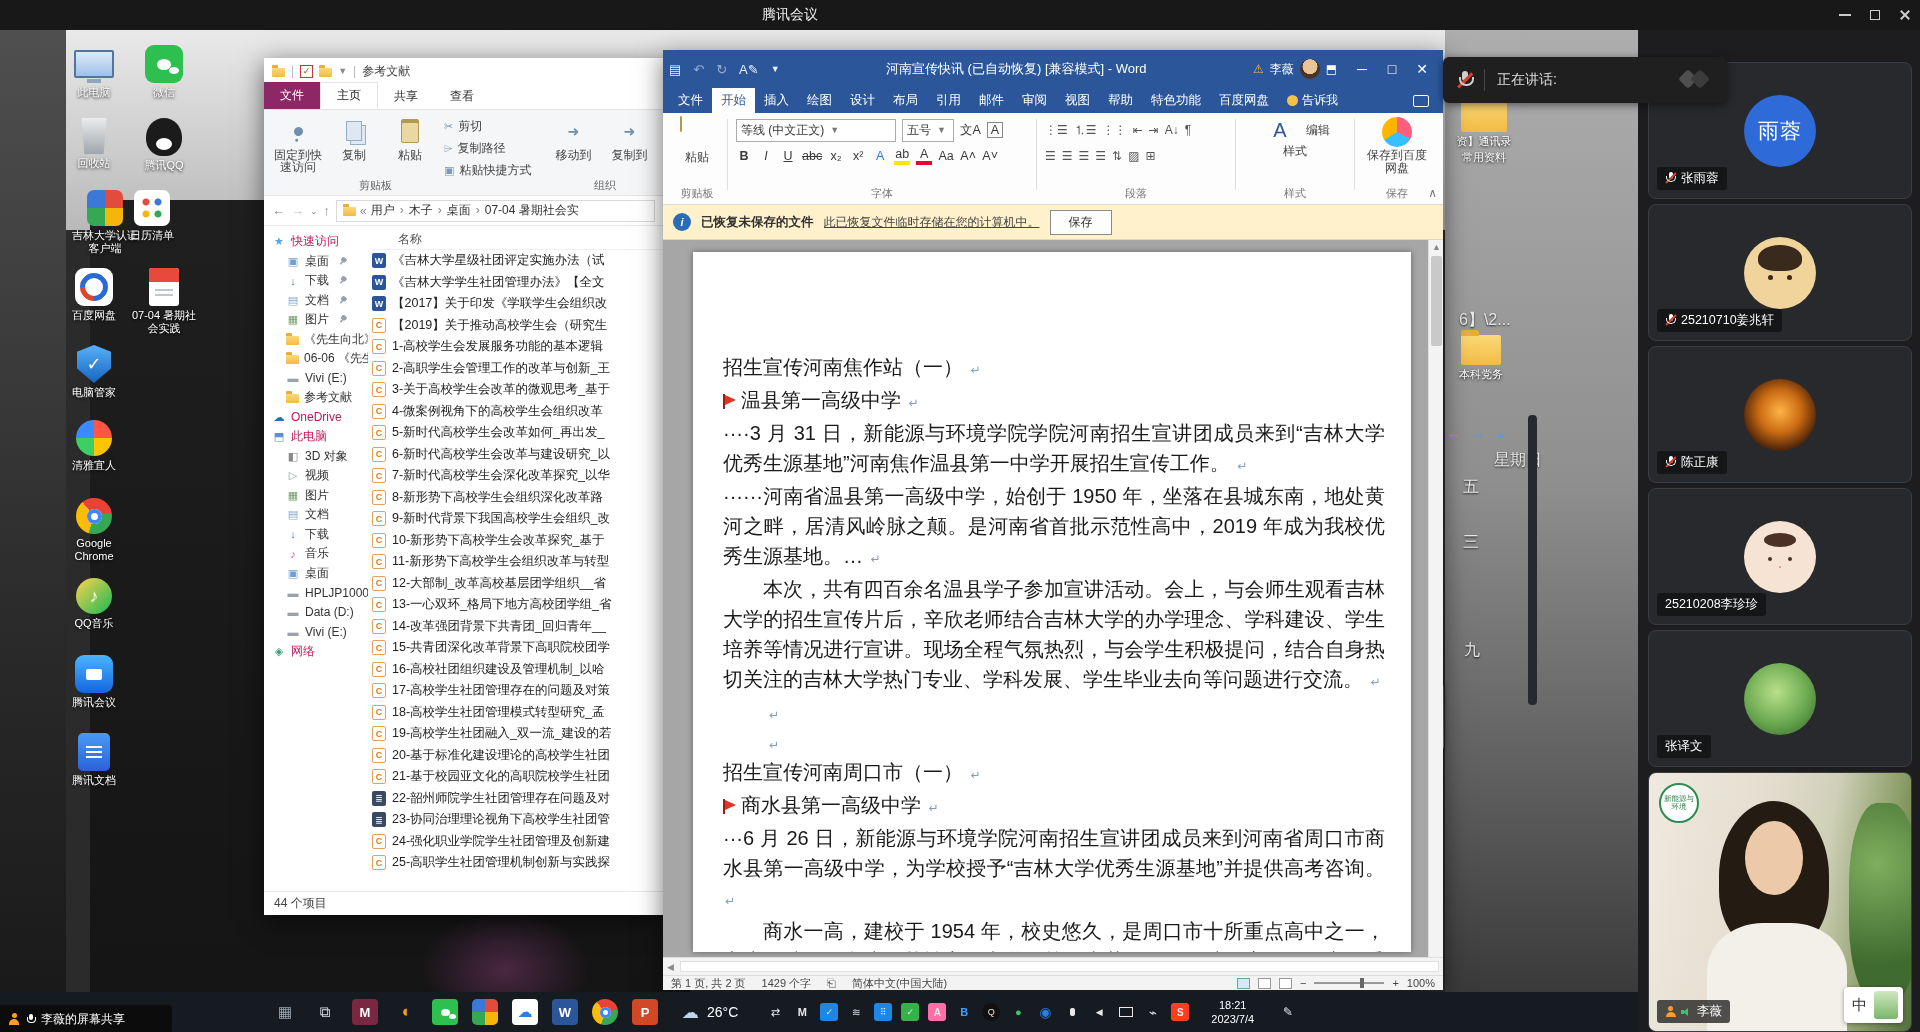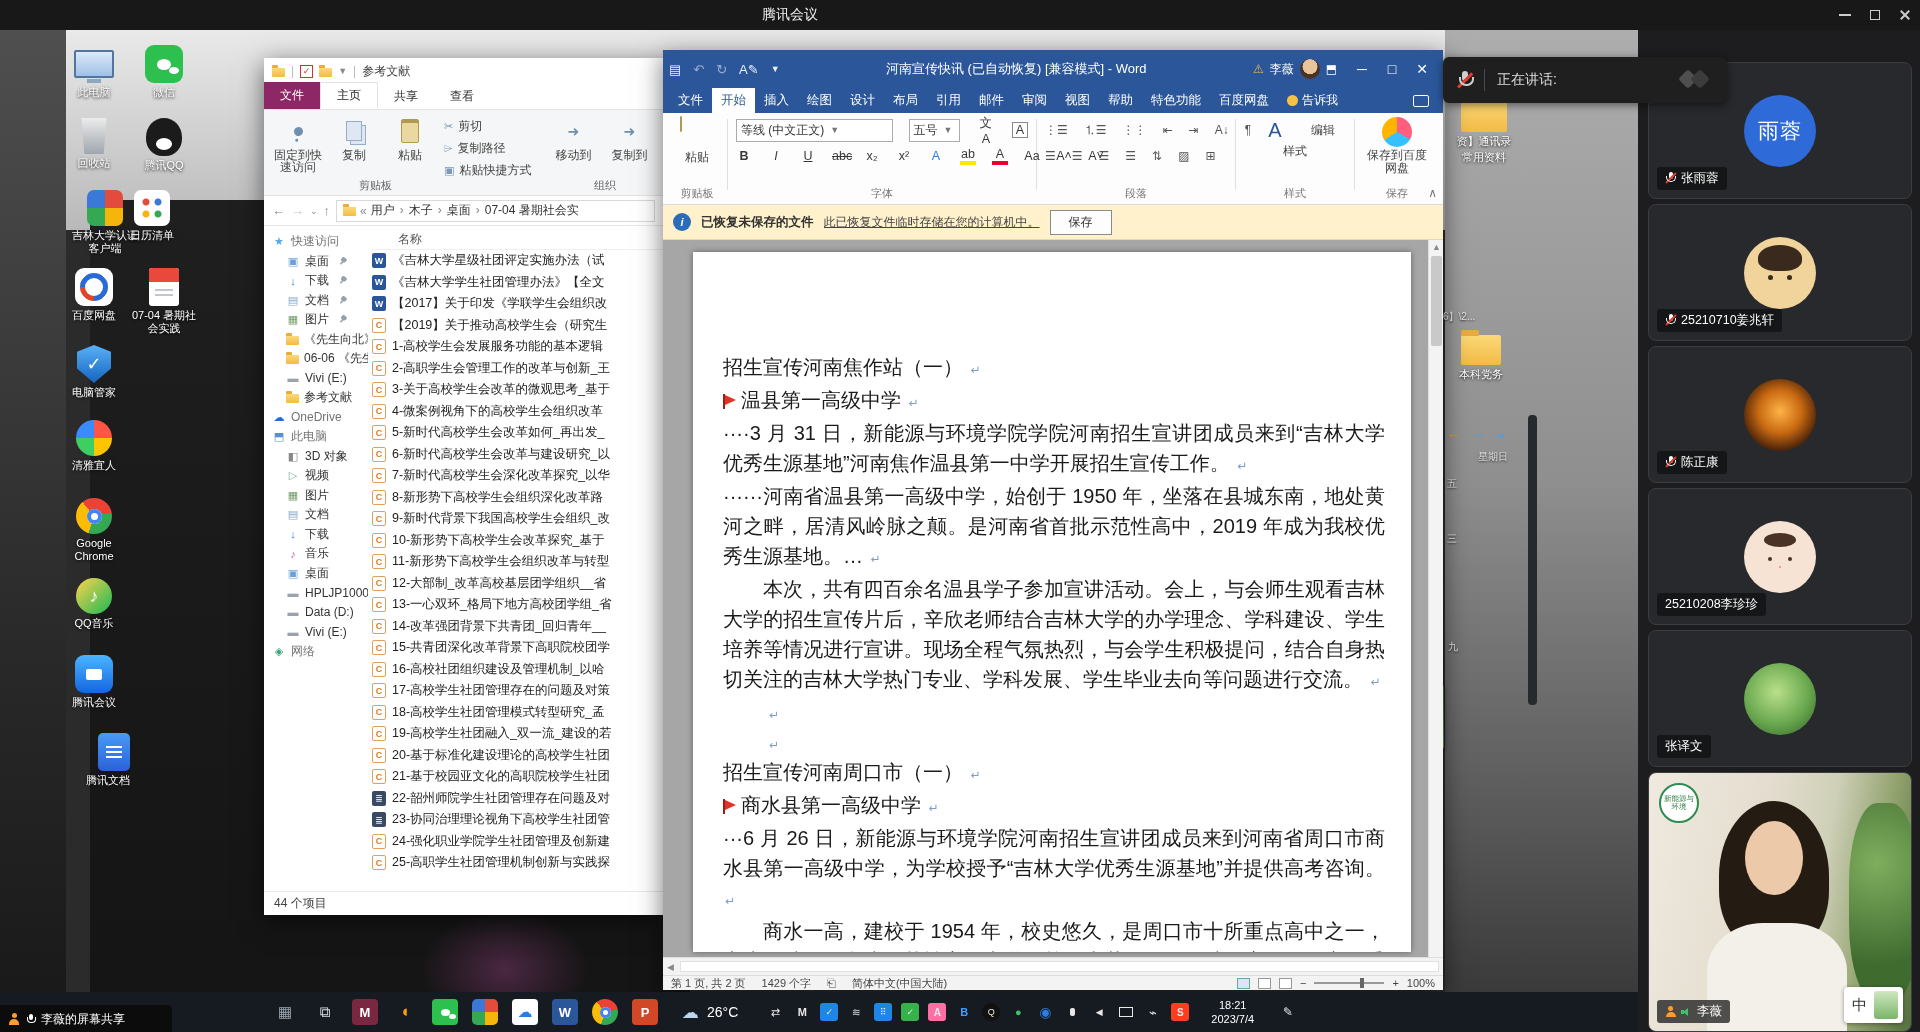--- a/index.html
+++ b/index.html
@@ -57,21 +57,21 @@
     radial-gradient(circle at 16px 4px,#3b78d8 3px,transparent 4px),
     radial-gradient(circle at 4px 16px,#f5b50a 3px,transparent 4px),
     radial-gradient(circle at 16px 16px,#34a853 3px,transparent 4px);}
   .dic.k-reddoc{width:30px;height:38px;background:#fff;border-radius:3px;overflow:hidden}
   .dic.k-reddoc:before{content:"";position:absolute;top:0;left:0;right:0;height:14px;background:#e8493a}
   .dic.k-reddoc:after{content:"";width:18px;height:10px;margin-top:14px;background:repeating-linear-gradient(#c0c6cc 0 2px,transparent 2px 5px)}
   .fold{background:linear-gradient(#fbd978,#f3bb45);border-radius:2px;position:relative;}
   .fold:before{content:"";position:absolute;left:0;top:-5px;width:45%;height:6px;background:#e9ae39;border-radius:2px 2px 0 0;}
   .fold.f44{width:46px;height:34px}.fold.f40{width:40px;height:30px}
 
-  .frag{position:absolute;color:#e8e8e8;font-size:10px;text-shadow:0 1px 2px rgba(0,0,0,.8);}
+  .frag{position:absolute;color:#e8e8e8;font-size:16px;text-shadow:0 1px 2px rgba(0,0,0,.8);margin-left:16px;}
   .cal-strip{position:absolute;left:1528px;top:385px;width:9px;height:290px;background:#26292e;border-radius:4px;}
   .float-arrows{position:absolute;left:1447px;top:395px;display:flex;gap:10px;font-size:14px;font-weight:bold;}
   .plant-widget{position:absolute;left:1408px;top:654px;width:36px;height:66px;border-radius:4px;background:linear-gradient(#3f6b2f,#6a9a4a);box-shadow:0 1px 4px rgba(0,0,0,.5);}
   .bookmark{position:absolute;left:1419px;top:718px;width:16px;height:22px;background:#2e6fd8;clip-path:polygon(0 0,100% 0,100% 100%,50% 72%,0 100%);}
 
   
   .win{position:absolute;background:#fff;box-shadow:0 6px 24px rgba(0,0,0,.55);}
 
   
   .explorer{left:264px;top:28px;width:399px;height:857px;display:flex;flex-direction:column;font-size:12px;}
@@ -97,21 +97,21 @@
   .vsep{width:1px;background:#e0e0e0;margin:2px 4px 14px 4px;}
   .ex-addr{height:30px;display:flex;align-items:center;gap:6px;padding:0 8px;background:#fff;border-bottom:1px solid #e8e8e8;}
   .navarr{color:#888;font-size:13px}
   .addrbox{flex:1;height:22px;border:1px solid #d9d9d9;display:flex;align-items:center;gap:4px;padding:0 6px;color:#333;white-space:nowrap;overflow:hidden;}
   .crumb:after{content:"›";margin:0 5px;color:#888}
   .crumb:last-child:after{content:""}
   .ex-body{flex:1;display:flex;overflow:hidden;background:#fff;}
   .ex-nav{width:104px;padding:6px 0 0 6px;overflow:hidden;}
   .nav-row{height:19.5px;display:flex;align-items:center;gap:5px;white-space:nowrap;color:#333;}
   .nav-row.k-lvl{padding-left:16px}
-  .nav-row.k-root{padding-left:2px;color:#737373}
+  .nav-row.k-root{padding-left:2px;color:#be185d}
   .nic{width:14px;height:13px;flex:none;display:flex;align-items:center;justify-content:center;font-size:11px;}
   .nic.k-star:before{content:"★";color:#59a8e8}
   .nic.k-desk:before{content:"▣";color:#6a9fd8}
   .nic.k-down:before{content:"↓";color:#2f7fd6;font-weight:bold}
   .nic.k-doc:before{content:"▤";color:#8aa9cc}
   .nic.k-pic:before{content:"▦";color:#74a06a}
   .nic.k-drive:before{content:"▬";color:#9aa3ad}
   .nic.k-cloud:before{content:"☁";color:#1f6fd0}
   .nic.k-pc:before{content:"⬒";color:#5a8fd0}
   .nic.k-net:before{content:"◈";color:#3aa077}
@@ -144,21 +144,21 @@
   .w-ctl{display:flex;}
   .w-ctl span{width:30px;height:38px;display:flex;align-items:center;justify-content:center;color:#fff;font-size:14px}
   .w-menu{height:25px;background:#2b579a;display:flex;align-items:flex-end;padding-left:6px;color:#fff;}
   .w-tab{padding:4px 9px;font-size:12.5px;white-space:nowrap}
   .w-tab.k-active{background:#fff;color:#2b579a;}
   .w-tellme{display:flex;align-items:center;gap:4px;padding:4px 9px}
   .bulb{width:11px;height:11px;border-radius:50%;background:#f5c344;}
   .w-comment{margin-left:auto;margin-right:14px;width:16px;height:12px;border:1.5px solid #fff;border-radius:2px;position:relative;align-self:center}
   .w-ribbon{height:92px;background:#fdfdfd;border-bottom:1px solid #dadada;display:flex;padding:4px 4px 0 8px;position:relative;color:#444;}
   .wg{display:flex;flex-direction:column;position:relative;padding:0 4px;}
-  .wrow{display:flex;align-items:center;gap:16px;height:26px}
+  .wrow{display:flex;align-items:center;gap:6px;height:26px}
   .combo{border:1px solid #ababab;background:#fff;padding:2px 4px;white-space:nowrap;display:flex;align-items:center;gap:6px;color:#333}
   .combo .dn{color:#777;font-size:9px}
   .gl{position:absolute;bottom:3px;left:0;right:0;text-align:center;color:#777;font-size:11px}
   .fbtn{min-width:16px;text-align:center;color:#3a3a3a;font-size:12.5px}
   .fbtn.b{font-weight:bold}.fbtn.i{font-style:italic}.fbtn.u{text-decoration:underline}.fbtn.s{text-decoration:line-through}
   .fbtn.hl{border-bottom:4px solid #ffe400}.fbtn.fc{border-bottom:4px solid #e03}
   .pasteb .bic{width:34px;height:30px}
   .stylesA{width:40px;height:28px;display:flex;align-items:center;justify-content:center;font-size:20px;color:#2b579a;}
   .knot{width:30px;height:30px;border-radius:50%;background:conic-gradient(#ff5e7e 0 33%,#37c0ff 0 66%,#ffb400 0);}
   .collapse{position:absolute;right:6px;bottom:4px;color:#777}
@@ -355,21 +355,21 @@
         <div class="dico c1" style="position: absolute; left: 58px; top: 548px;">
           <span class="dic k-music"></span>
           <span class="dlab">QQ音乐</span>
         </div>
 
         <div class="dico c1" style="position: absolute; left: 58px; top: 625px;">
           <span class="dic k-meeting"></span>
           <span class="dlab">腾讯会议</span>
         </div>
 
-        <div class="dico c1" style="position: absolute; left: 58px; top: 703px; align-items: flex-end;">
+        <div class="dico c1" style="position: absolute; left: 58px; top: 703px;">
           <span class="dic k-docs"></span>
           <span class="dlab">腾讯文档</span>
         </div>
       </div>
 
     <div>
 
         <div class="dico c2" style="position: absolute; left: 128px; top: 15px;">
           <span class="dic k-wechat"></span>
           <span class="dlab">微信</span>

